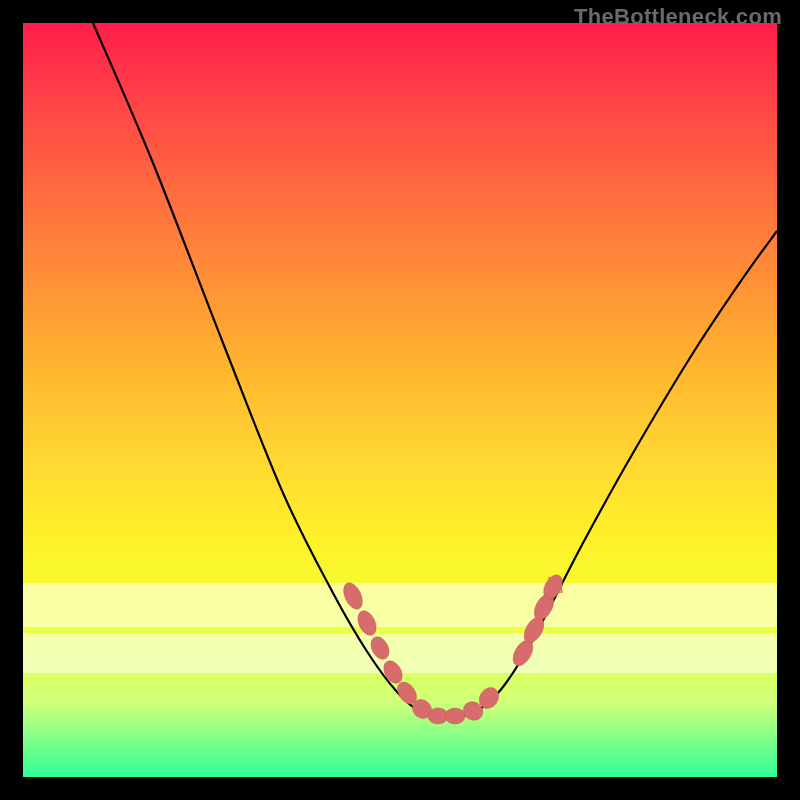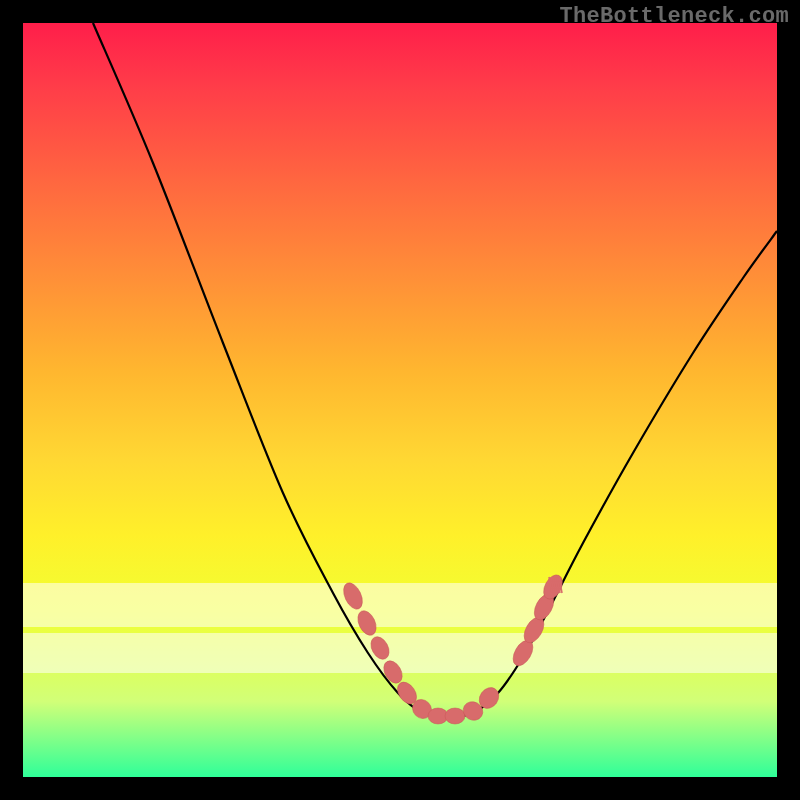--- a/index.html
+++ b/index.html
@@ -24,22 +24,22 @@
       #ffb62f 46%,
       #ffd833 58%,
       #fff02a 68%,
       #f1ff33 78%,
       #d1ff78 90%,
       #2fff99 100%);
   }
   .watermark {
     position: absolute;
     top: 4px;
-    right: 11px;
-    font-family: Liberation Mono, monospace;
+    right: 18px;
+    font-family: Liberation Sans, sans-serif;
     font-size: 22px;
     font-weight: 600;
     color: #6a6a6a;
     letter-spacing: 0.3px;
     user-select: none;
   }
   svg.curve {
     position: absolute;
     left: 0;
     top: 0;

